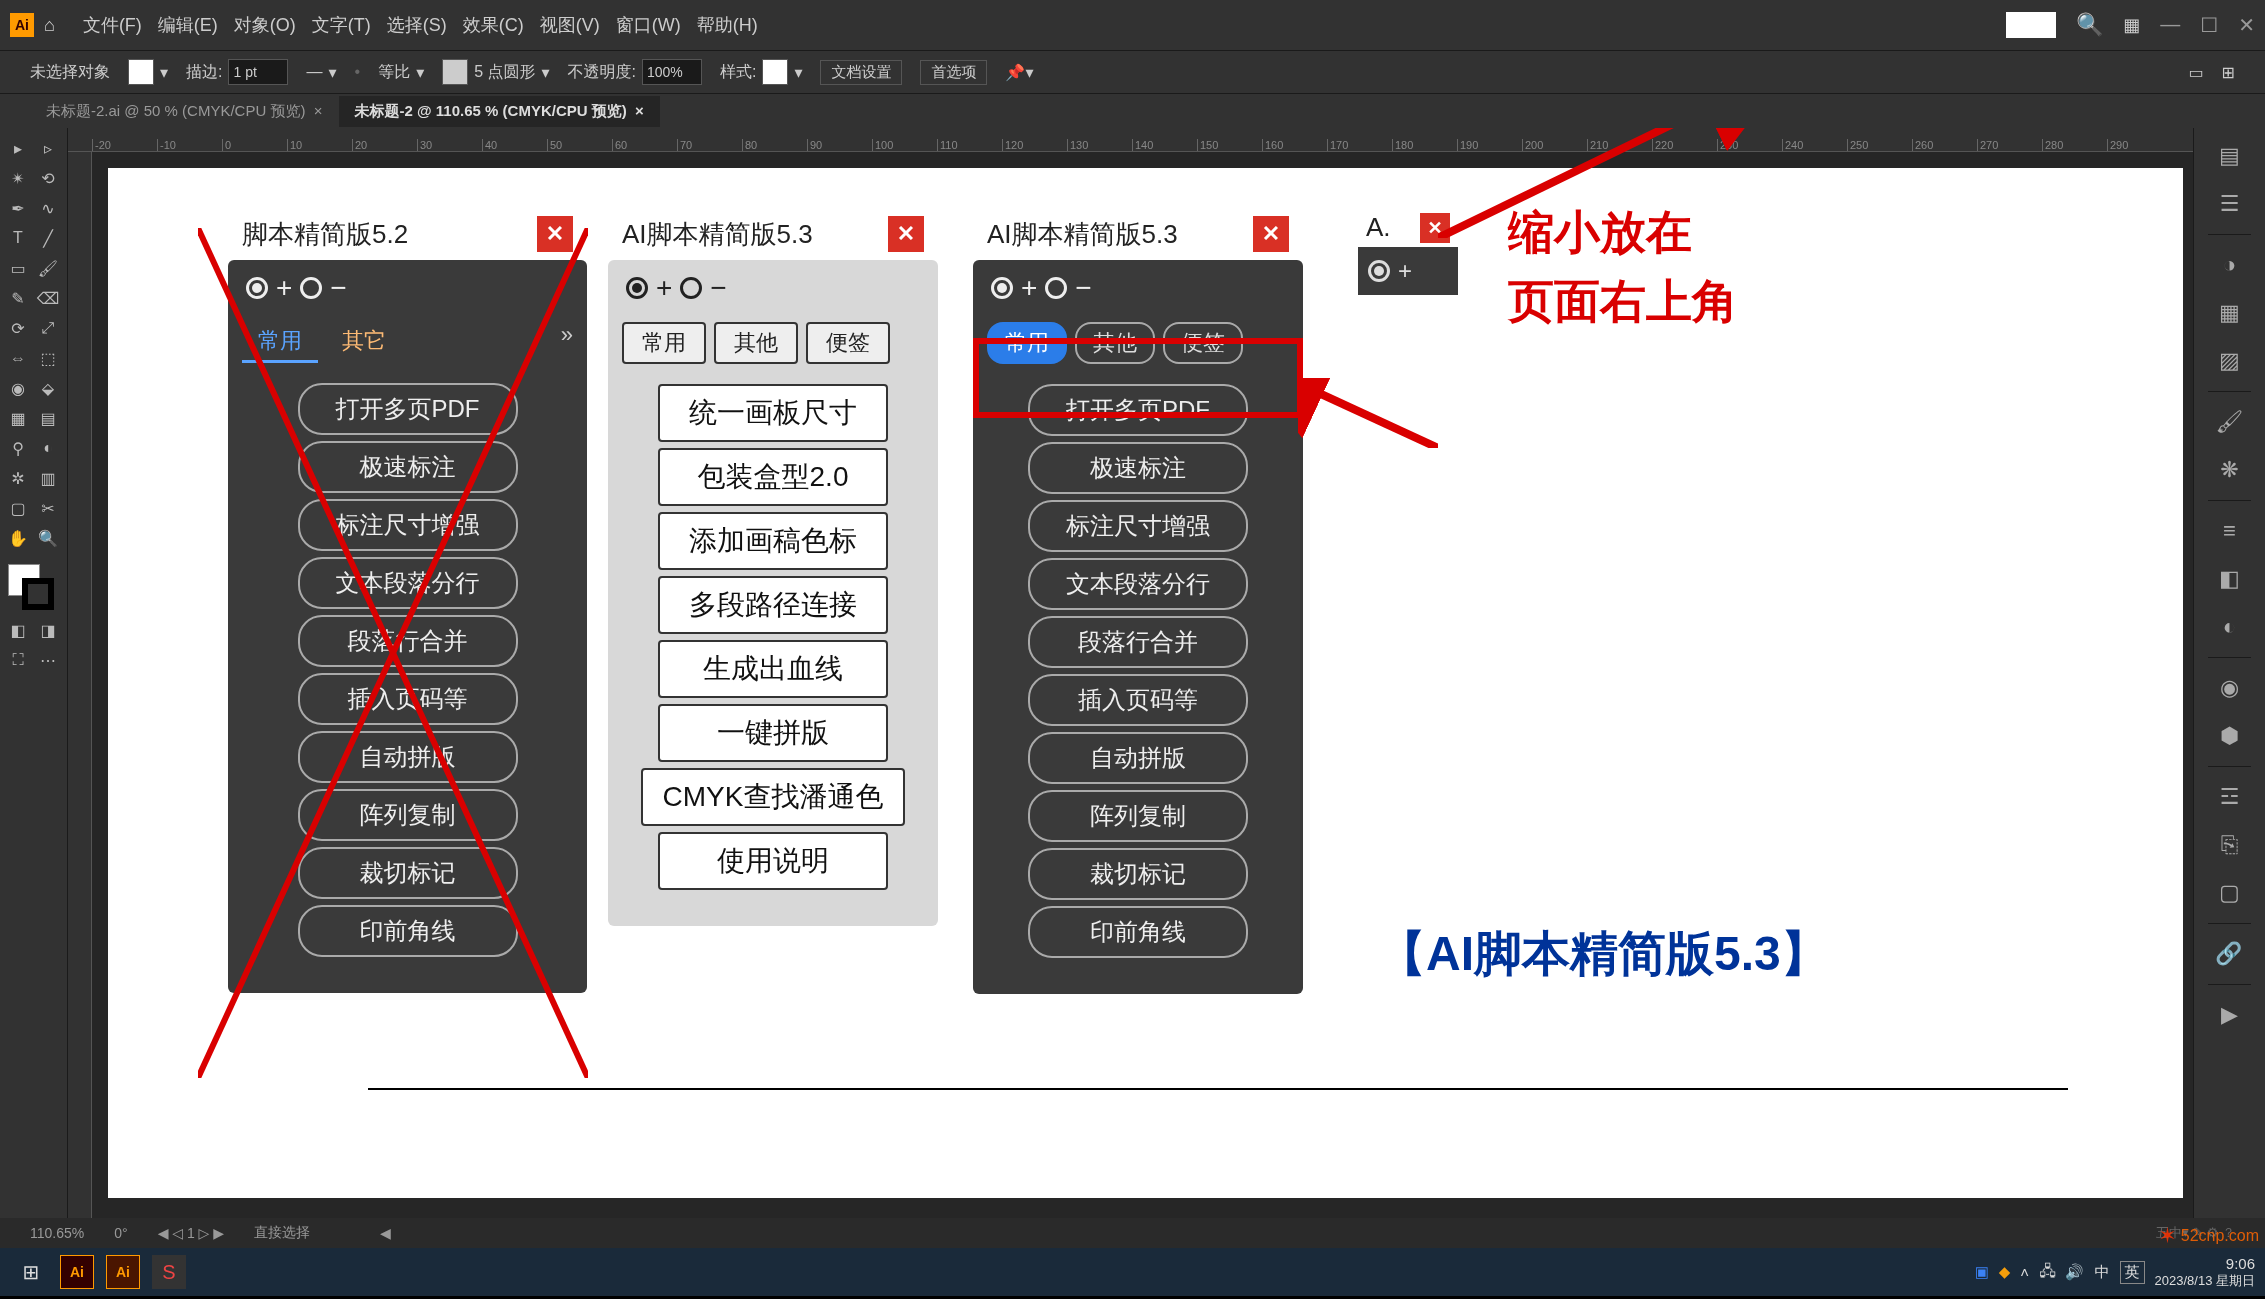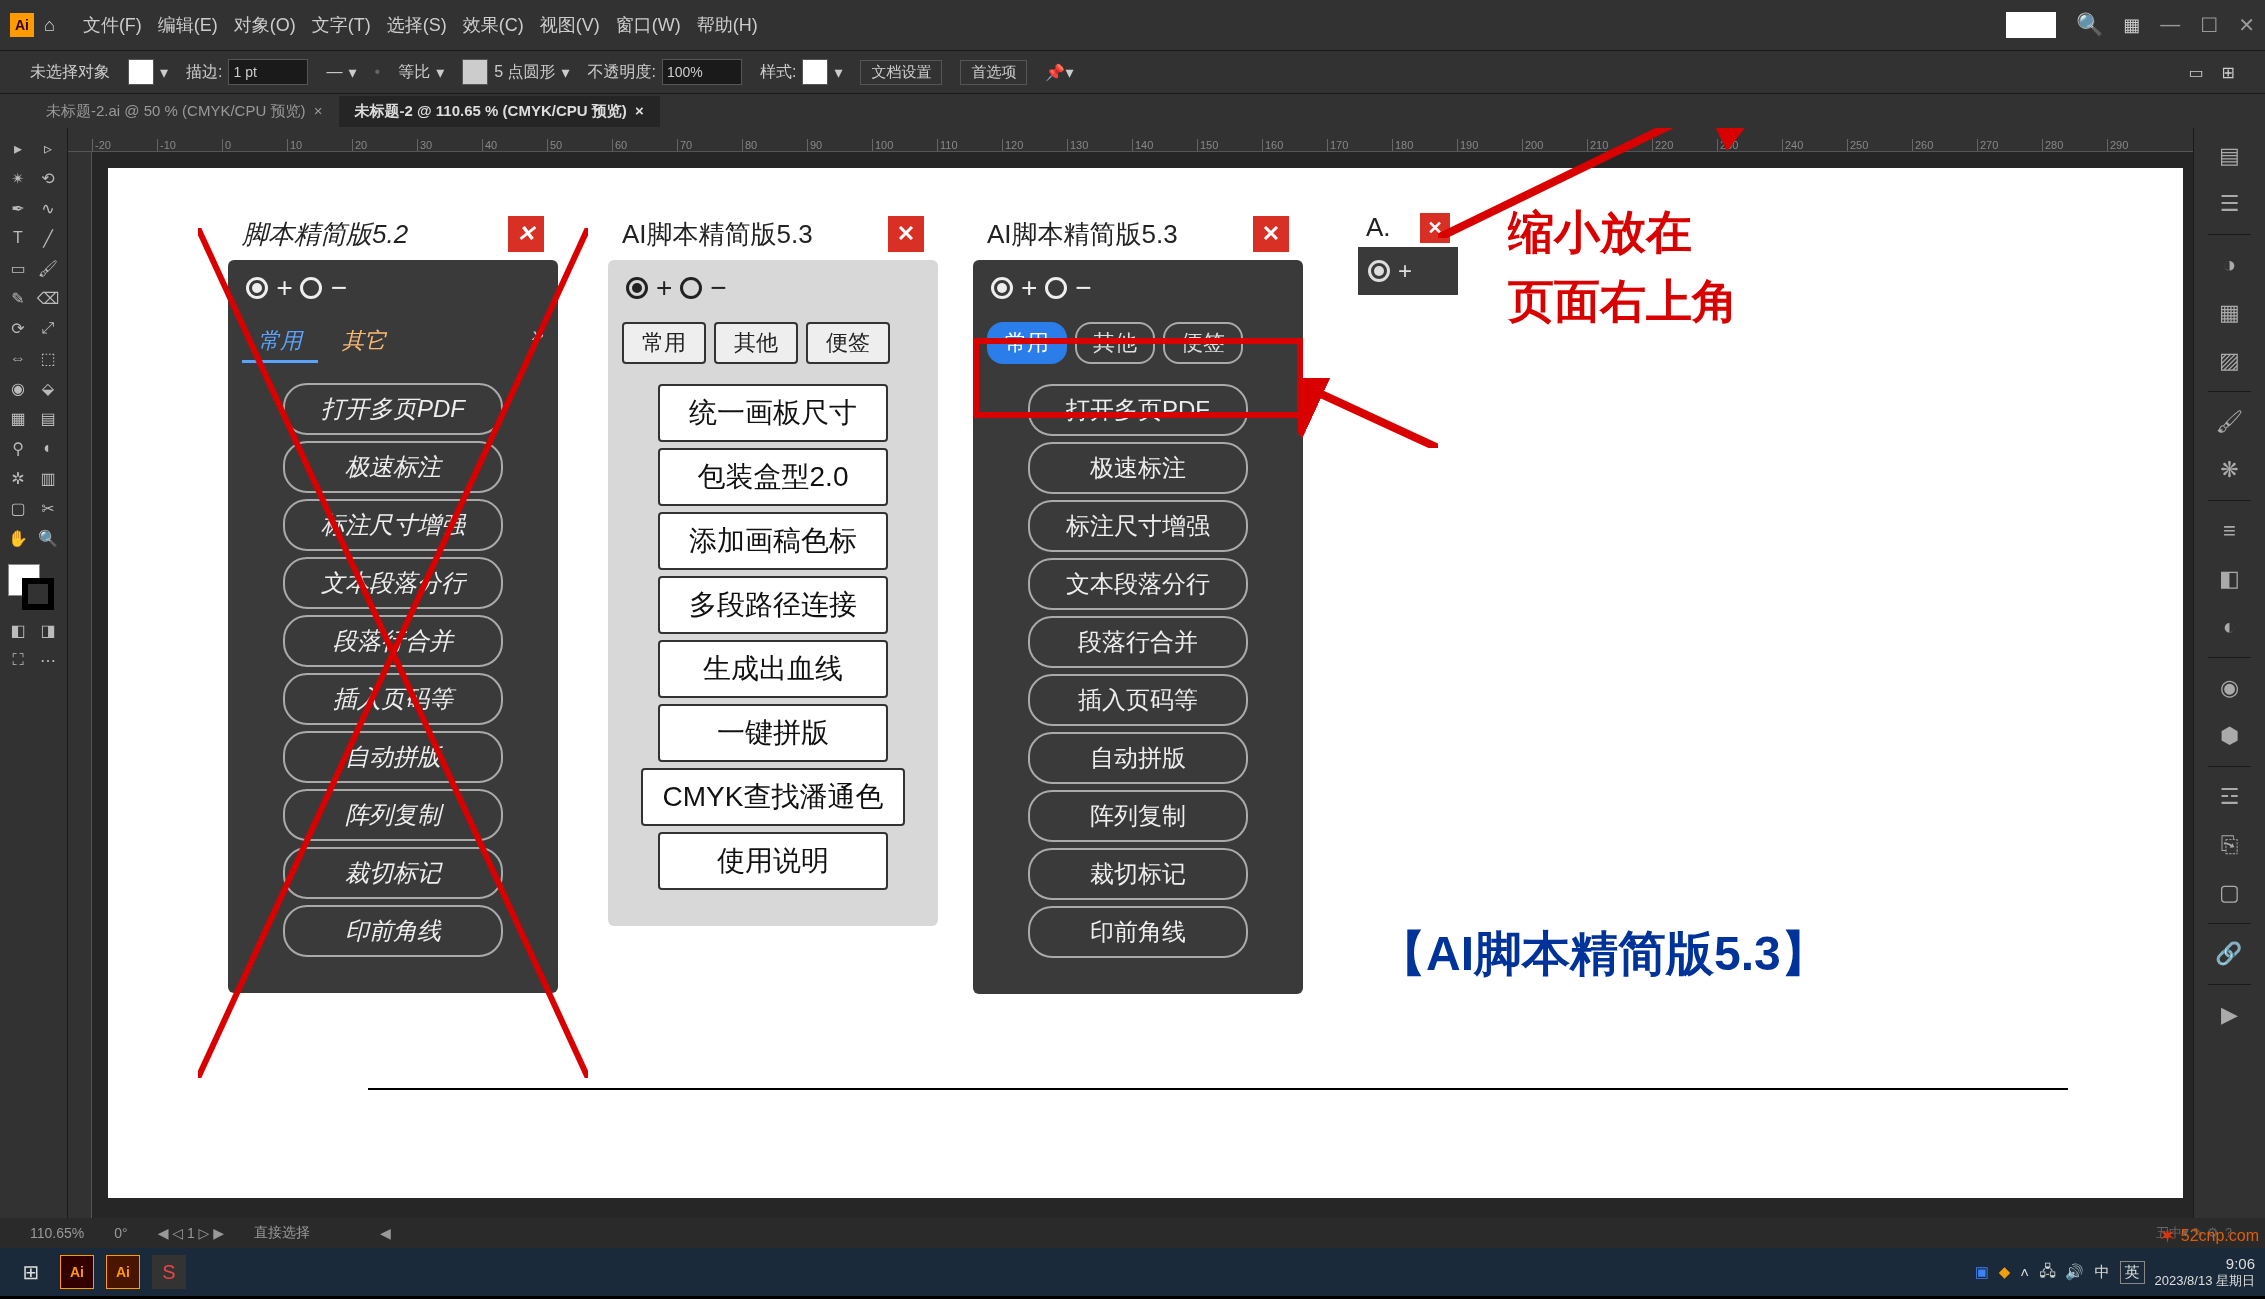--- a/index.html
+++ b/index.html
@@ -11,21 +11,21 @@
 .app-bar .home { margin-right: 20px; }
 .app-bar .menu-item { margin: 0 8px; cursor: pointer; }
 .app-bar .right { margin-left: auto; display: flex; align-items: center; gap: 20px; }
 .app-bar .search-box { background: #fff; width: 50px; height: 26px; }
 .app-bar .win-controls { display: flex; gap: 20px; color: #999; font-size: 20px; }
 
 
 .options-bar { background: #323232; height: 44px; display: flex; align-items: center; padding: 0 30px; color: #ccc; font-size: 16px; border-top: 1px solid #1a1a1a; border-bottom: 1px solid #1a1a1a; gap: 18px; }
 .options-bar .field { display: flex; align-items: center; gap: 6px; }
 .options-bar .swatch { width: 26px; height: 26px; background: #fff; border: 1px solid #555; }
-.options-bar input { background: #1a1a1a; border: 1px solid #555; color: #ccc; width: 80px; height: 26px; padding: 0 4px; font-size: 14px; }
+.options-bar input { background: #1a1a1a; border: 1px solid #555; color: #ccc; width: 60px; height: 26px; padding: 0 4px; font-size: 14px; }
 .options-bar .btn { border: 1px solid #555; padding: 2px 10px; font-size: 15px; }
 .options-bar .sep { color: #666; }
 
 
 .tabs-bar { background: #323232; height: 34px; display: flex; align-items: center; padding: 0 30px; color: #999; font-size: 15px; }
 .tabs-bar .tab { padding: 6px 16px; cursor: pointer; }
 .tabs-bar .tab.active { background: #252525; color: #ddd; font-weight: bold; }
 
 
 .main { display: flex; height: 1090px; background: #262626; position: relative; }
@@ -245,21 +245,21 @@
         <span>250</span>
         <span>260</span>
         <span>270</span>
         <span>280</span>
         <span>290</span>
     </div>
     <div class="ruler-left"></div>
 
     <div style="position:absolute; left:40px; top:40px; right:10px; bottom:20px; background:#fff;"></div>
 
-    <div class="panel" style="left:160px; top:80px; width:330px;font-style:italic;">
+    <div class="panel" style="left:160px; top:80px; width:359px;">
       <div class="panel-header" style="color:#222;">
         <span>脚本精简版5.2</span>
         <div class="close-x">✕</div>
       </div>
       <div class="panel-dark" style="border-radius:6px; padding-bottom:16px;">
         <div class="radio-row">
           <span class="radio checked"></span>
             <span>+</span>
             <span class="radio"></span>
             <span>−</span>

